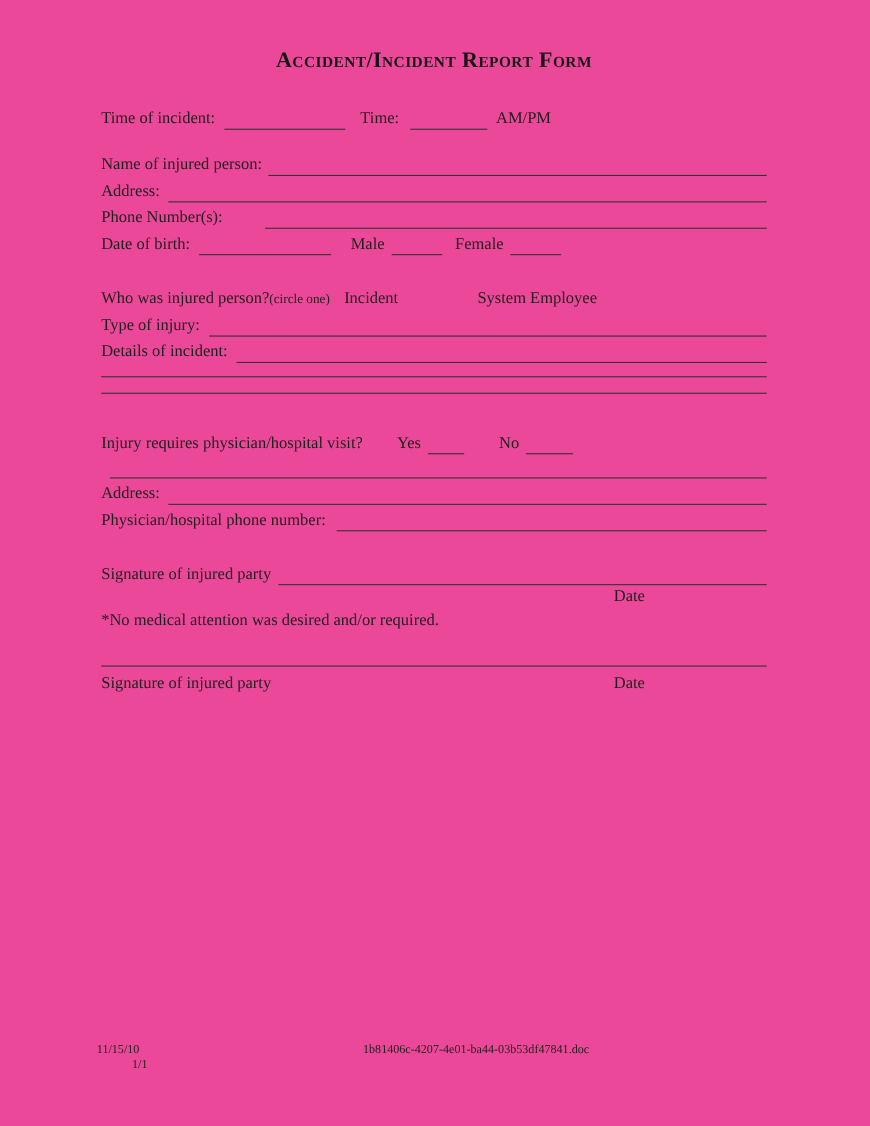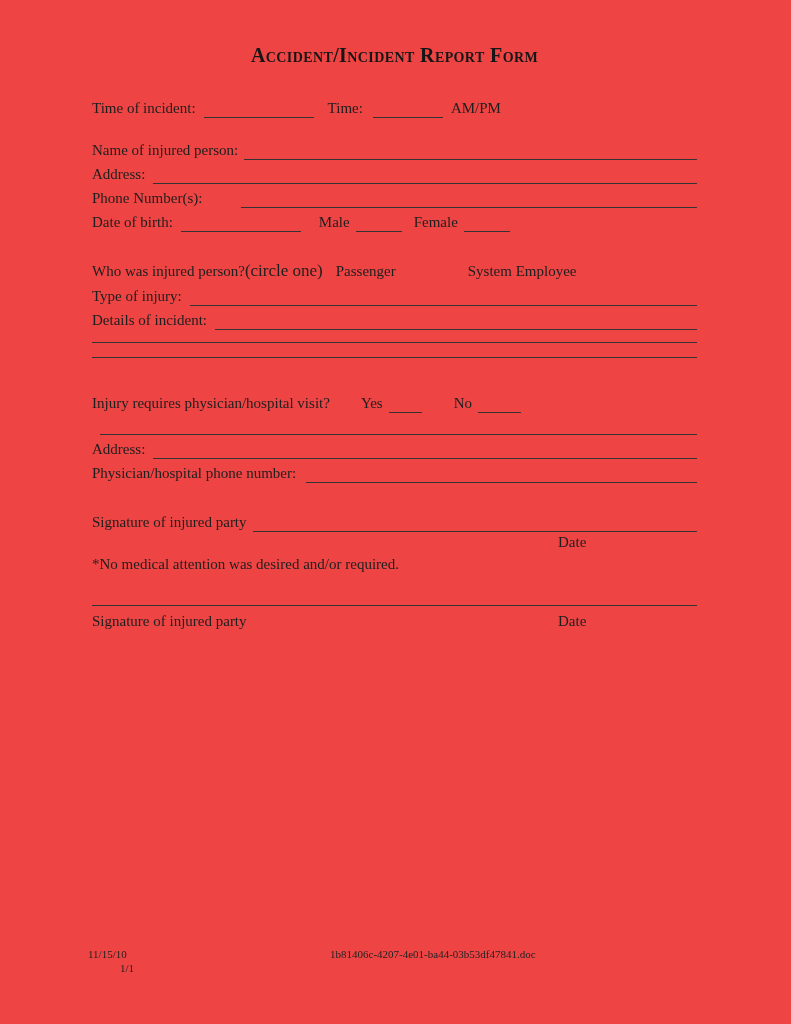--- a/index.html
+++ b/index.html
@@ -1,20 +1,20 @@
 <!DOCTYPE html>
 <html><head>
 <meta charset="utf-8">
 <style>
   * { margin:0; padding:0; box-sizing:border-box; }
   html,body { background:#ffffff; }
   .sheet {
     position:relative;
     width:791px; height:1024px;
-    background:#ef4444;
+    background:#ec4899;
     font-family:"Liberation Serif","DejaVu Serif",serif;
     color:#1e1e1e;
     font-size:15px;
     overflow:hidden;
   }
   .content { position:absolute; left:92px; top:0; width:605px; }
   .title {
     margin-top:44px;
     text-align:center;
     font-weight:bold;
@@ -24,21 +24,21 @@
     color:#161616;
   }
   .row { display:flex; align-items:flex-end; line-height:20px; white-space:nowrap; }
   .lbl { display:inline-block; }
   .blank {
     display:inline-block;
     height:17px;
     border-bottom:1.5px solid #333333;
   }
   .grow { flex:1 1 auto; }
-  .small { font-size:17px; }
+  .small { font-size:12px; }
 
   .r-datetime  { margin-top:31px; }
   .r-name      { margin-top:22px; }
   .r-address   { margin-top:4px; }
   .r-phone     { margin-top:4px;gap:39px; }
   .r-dob       { margin-top:4px; }
   .r-who       { margin-top:29px; }
   .r-type      { margin-top:5px; }
   .r-details   { margin-top:4px; }
   .r-line1 { height:13px; border-bottom:1.5px solid #333333; }
@@ -116,21 +116,21 @@
       <span class="blank w120 ml8"></span>
       <span class="lbl ml18">Male</span>
       <span class="blank w46 ml6"></span>
       <span class="lbl ml12">Female</span>
       <span class="blank w46 ml6"></span>
     </div>
 
     <div class="row r-who">
       <span class="lbl">Who was injured person?</span>
       <span class="lbl small">(circle one)</span>
-      <span class="lbl ml13">Passenger</span>
+      <span class="lbl ml13">Incident</span>
       <span class="lbl ml72">System Employee</span>
     </div>
 
     <div class="row r-type">
       <span class="lbl">Type of injury:</span>
       <span class="blank grow ml8"></span>
     </div>
 
     <div class="row r-details">
       <span class="lbl">Details of incident:</span>

